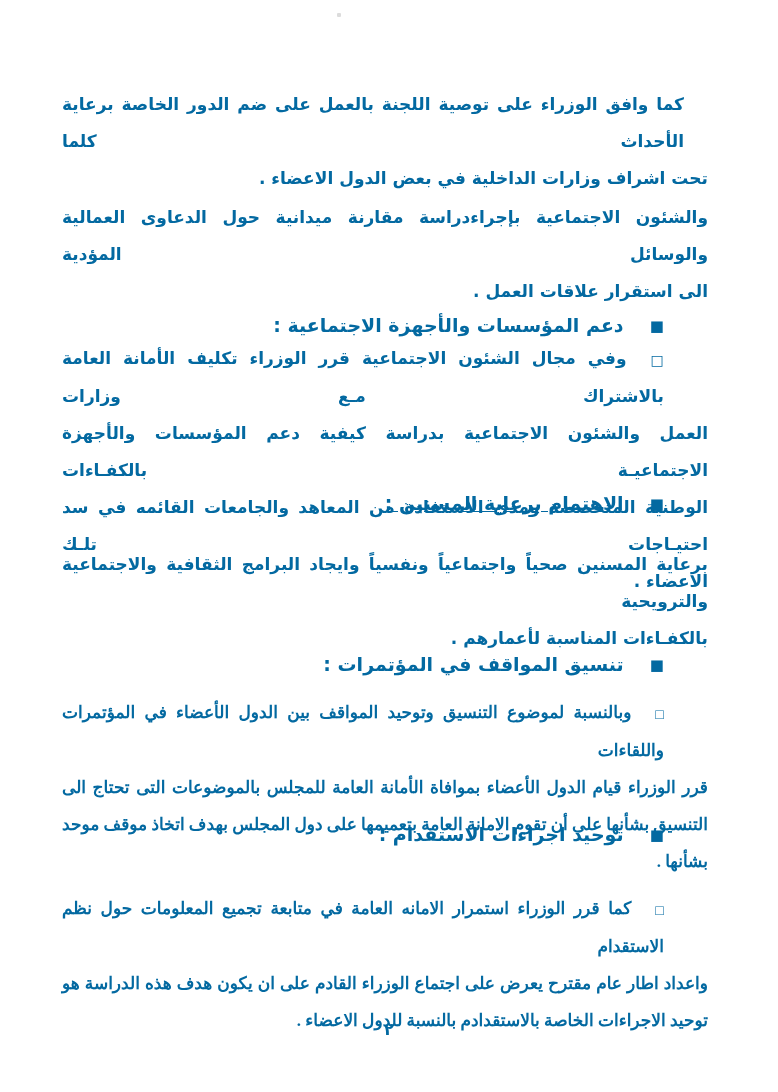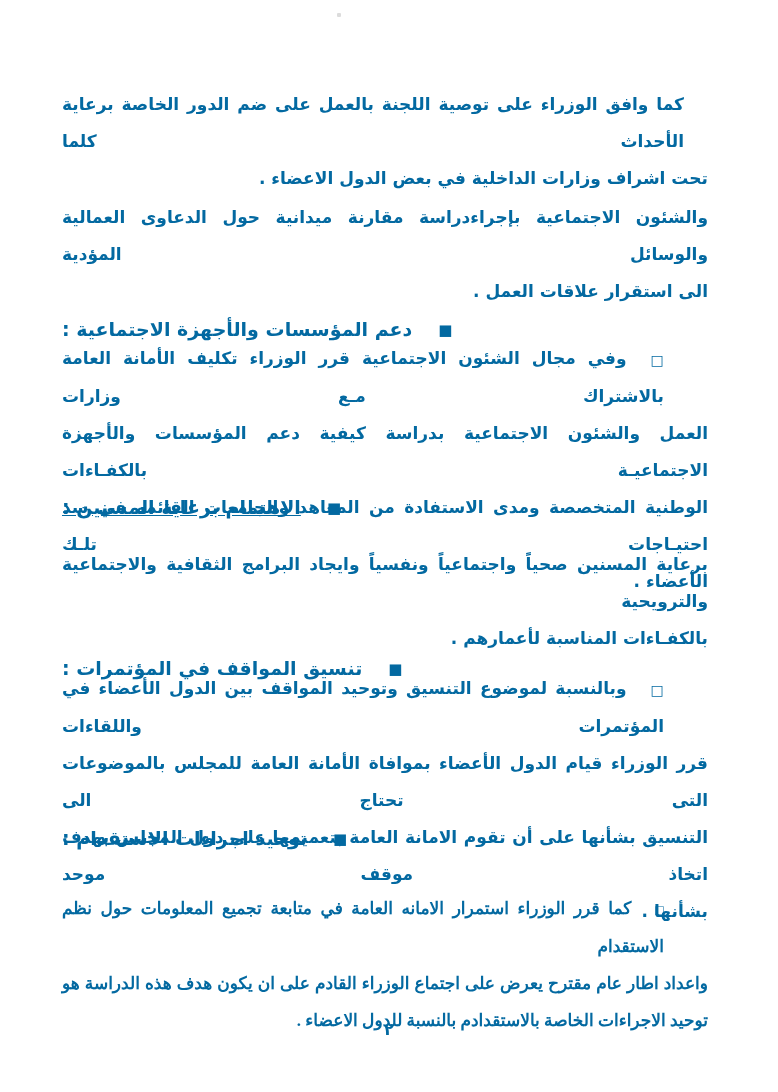--- a/index.html
+++ b/index.html
@@ -57,24 +57,24 @@
     transform: translateY(1px);
   }
   .bullet.hollow {
     font-size: 14px;
   }
   .heading-row {
     position: absolute;
     left: 62px;
     width: 646px;
     direction: rtl;
-    text-align: left;
+    text-align: right;
     font-size: 19px;
     font-weight: 800;
-    line-height: 32px;
+    line-height: 24px;
     padding-right: 44px;
     box-sizing: border-box;
     letter-spacing: 0.2px;
   }
   .heading-row .bullet.solid {
     font-size: 15px;
     margin-left: 26px;
     transform: translateY(-1px);
   }
   .page-number {
@@ -105,35 +105,35 @@
     <div class="line end">الى استقرار علاقات العمل .</div>
   </div>
 
   <div class="heading-row" style="top:313px;">
     <span class="bullet solid">■</span><span>دعم المؤسسات والأجهزة الاجتماعية :</span>
   </div>
   <div class="block para" style="top:340px;">
     <div class="line bullet-line"><span class="bullet hollow">□</span><span>وفي مجال الشئون الاجتماعية قرر الوزراء تكليف الأمانة العامة بالاشتراك مـع وزارات</span></div>
     <div class="line">العمل والشئون الاجتماعية بدراسة كيفية دعم المؤسسات والأجهزة الاجتماعيـة بالكفـاءات</div>
     <div class="line">الوطنية المتخصصة ومدى الاستفادة من المعاهد والجامعات القائمه في سد احتيـاجات تلـك</div>
-    <div class="line end">الأعضاء .</div>
+    <div class="line end">الاعضاء .</div>
   </div>
 
   <div class="heading-row" style="top:491px;text-decoration:underline;">
     <span class="bullet solid">■</span><span>الاهتمام برعاية المسنين :</span>
   </div>
   <div class="block para" style="top:546px;">
     <div class="line">برعاية المسنين صحياً واجتماعياً ونفسياً وايجاد البرامج الثقافية والاجتماعية والترويحية</div>
     <div class="line end">بالكفـاءات المناسبة لأعمارهم .</div>
   </div>
 
   <div class="heading-row" style="top:652px;">
     <span class="bullet solid">■</span><span>تنسيق المواقف في المؤتمرات :</span>
   </div>
-  <div class="block para" style="top:670px;">
+  <div class="block para" style="top:694px;font-family:Liberation Serif, serif;">
     <div class="line bullet-line"><span class="bullet hollow">□</span><span>وبالنسبة لموضوع التنسيق وتوحيد المواقف بين الدول الأعضاء في المؤتمرات واللقاءات</span></div>
     <div class="line">قرر الوزراء قيام الدول الأعضاء بموافاة الأمانة العامة للمجلس بالموضوعات التى تحتاج الى</div>
     <div class="line">التنسيق بشأنها على أن تقوم الامانة العامة بتعميمها على دول المجلس بهدف اتخاذ موقف موحد</div>
     <div class="line end">بشأنها .</div>
   </div>
 
   <div class="heading-row" style="top:822px;">
     <span class="bullet solid">■</span><span>توحيد اجراءات الاستقدام :</span>
   </div>
   <div class="block para" style="top:890px;font-family:Liberation Serif, serif;">

